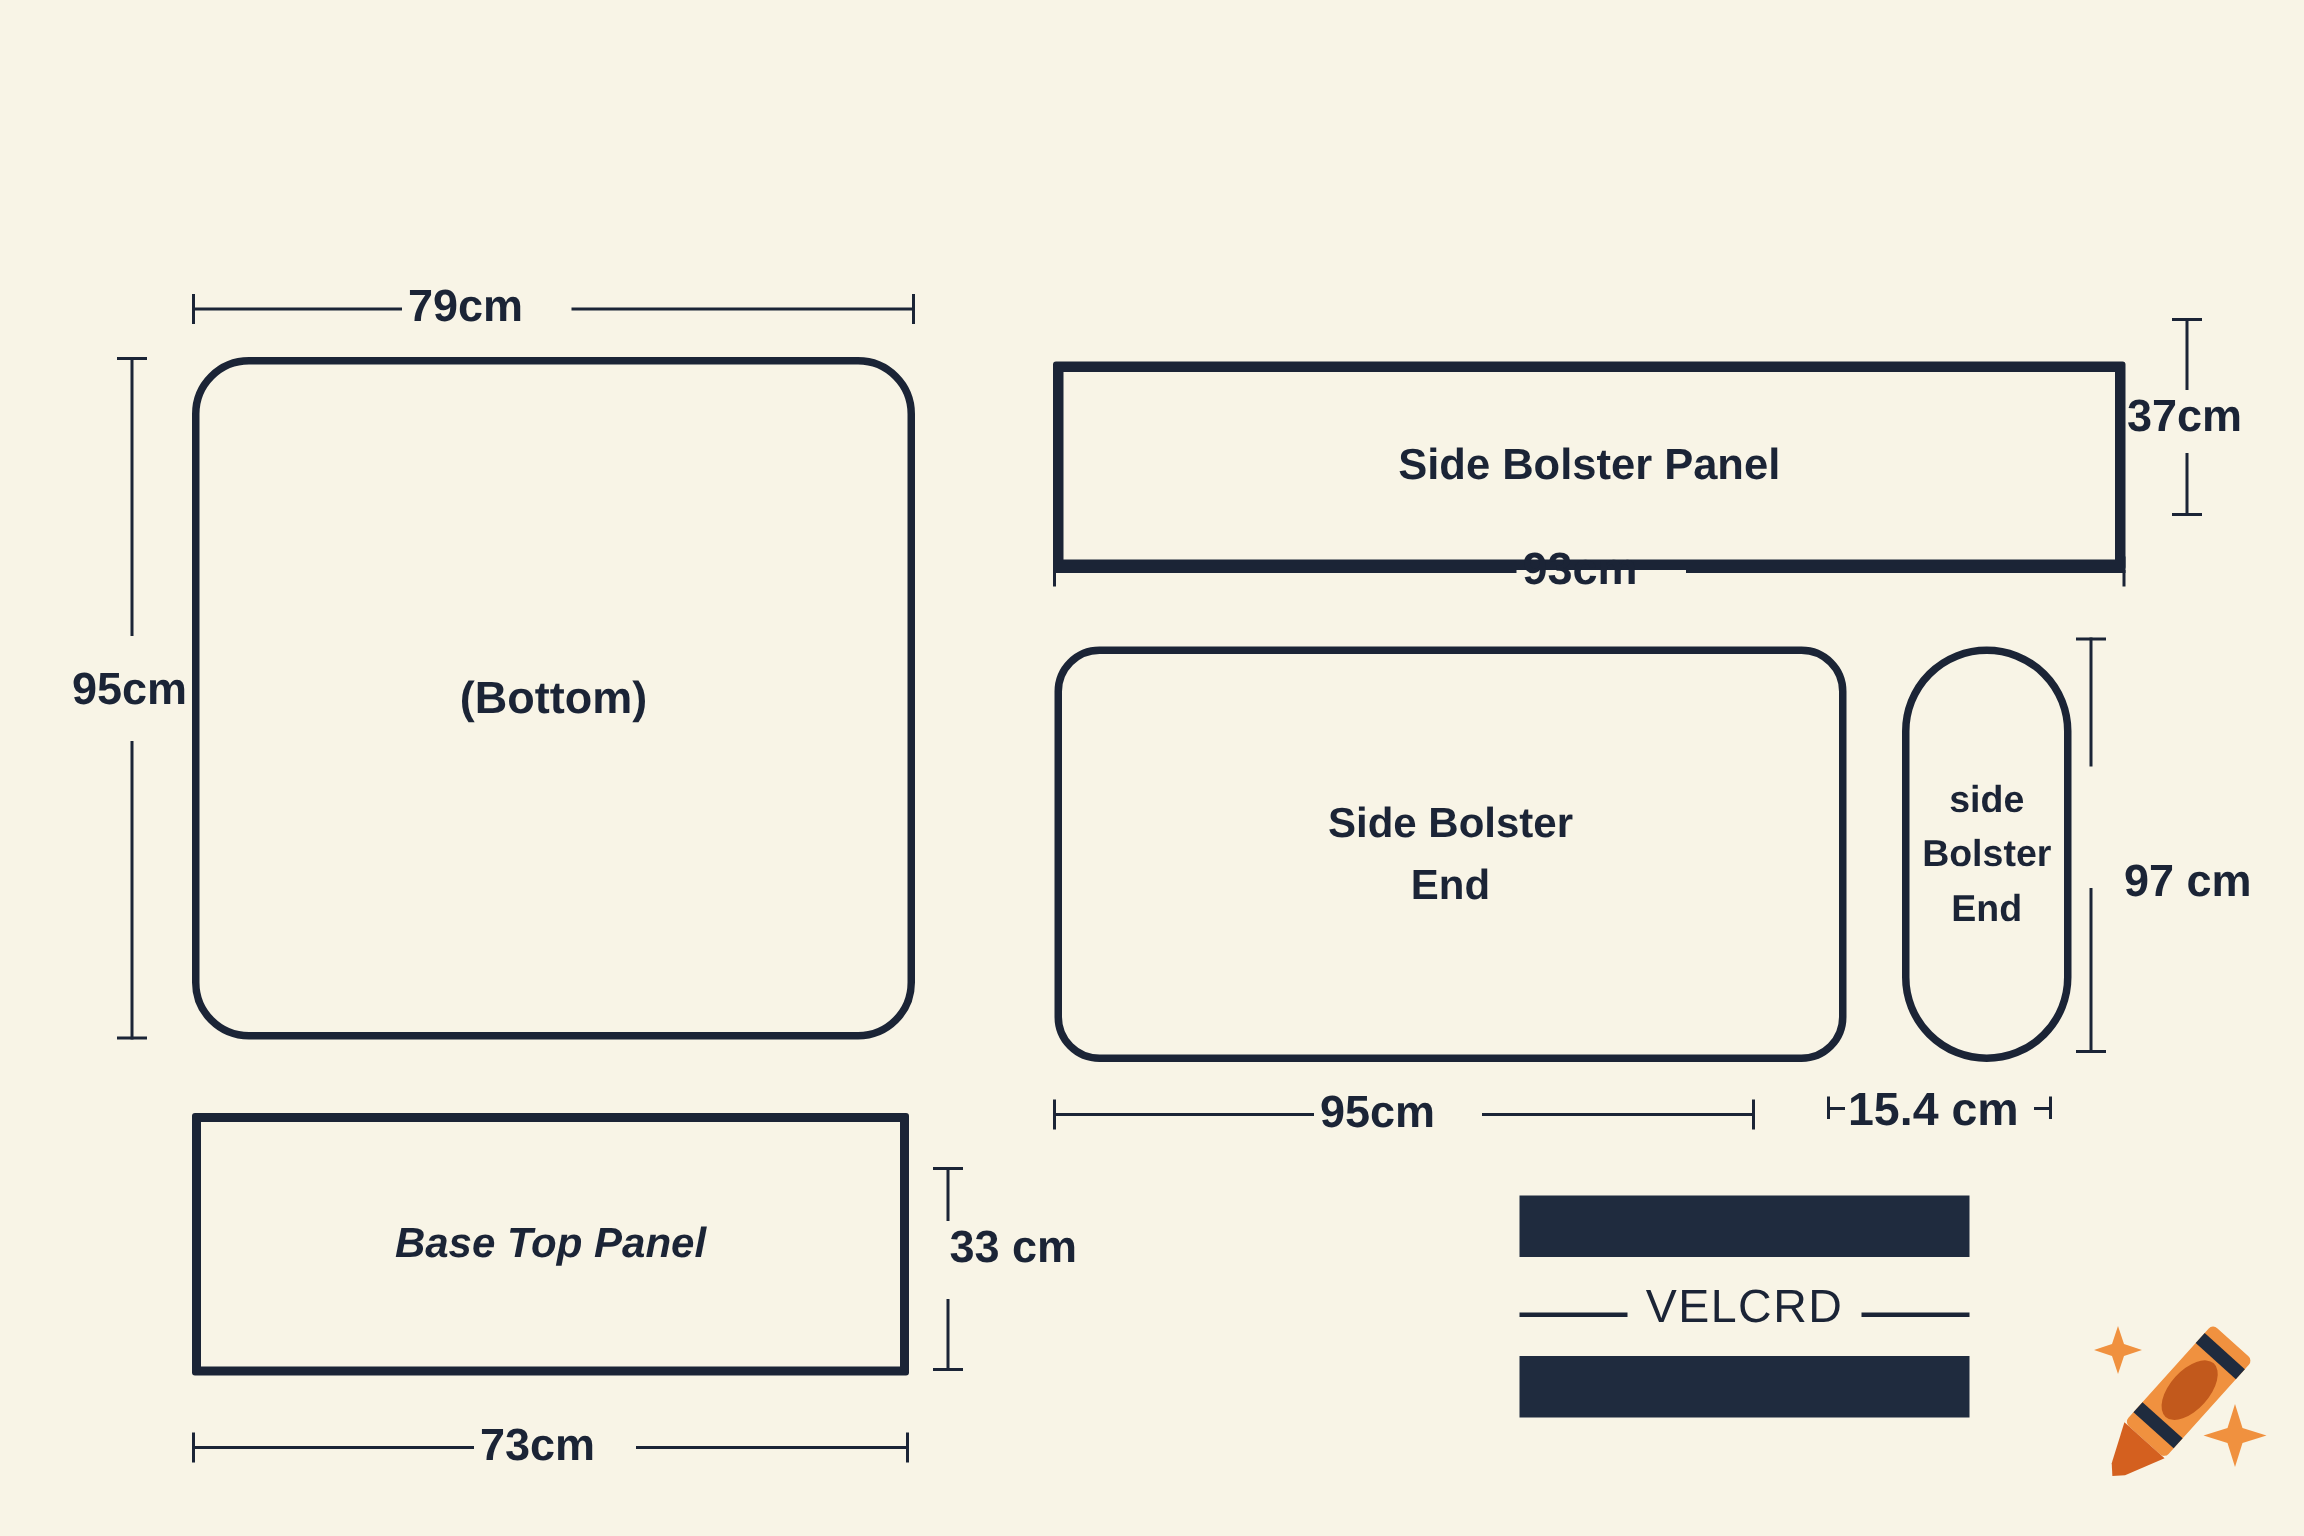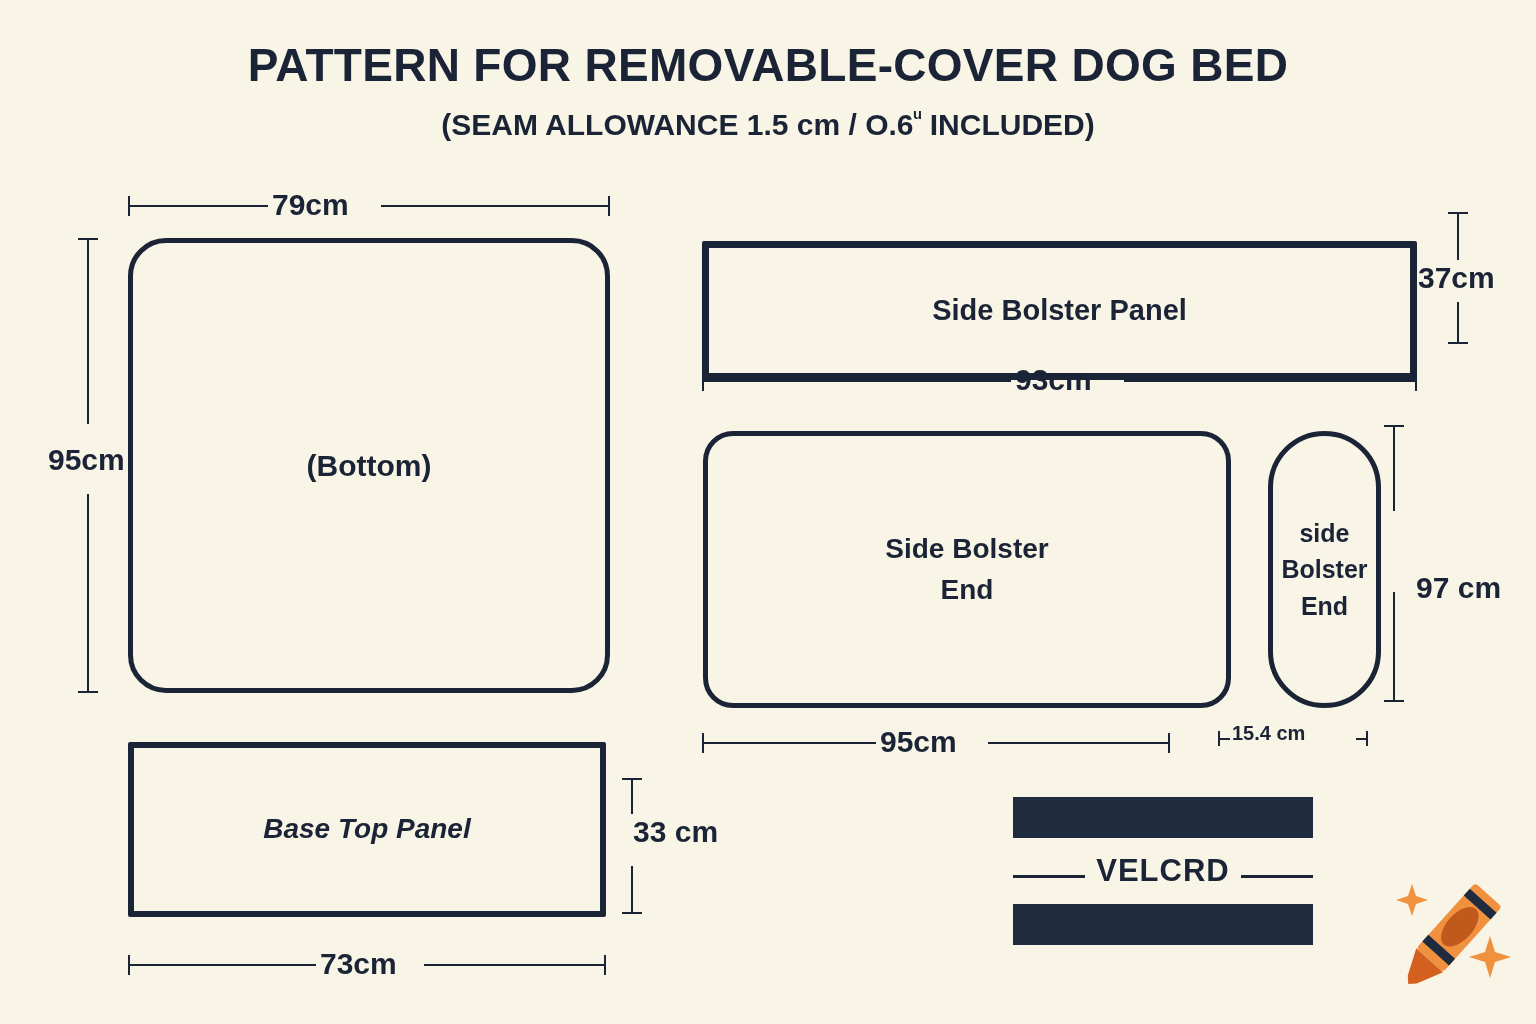--- a/index.html
+++ b/index.html
@@ -171,21 +171,21 @@
   }
   #velcro-strip-top { top: 0; }
   #velcro-strip-bottom { top: 107px; }
   #velcro-label {
     position: absolute;
     left: 0;
     top: 56px;
     width: 300px;
     text-align: center;
     font-size: 31px;
-    font-weight: bold;
+    font-weight: normal;
     letter-spacing: 1px;
     color: #1B2436;
   }
   .velcro-rule {
     position: absolute;
     top: 78px;
     height: 3px;
     background: #1B2436;
   }
   #velcro-rule-left { left: 1, left: 0px; width: 72px; }
@@ -198,22 +198,20 @@
     top: 862px;
     width: 146px;
     height: 146px;
   }
 </style>
 </head>
 <body>
 
 <div id="sheet">
 
-  <div class="title">PATTERN FOR REMOVABLE-COVER DOG BED</div>
-  <div class="subtitle"><span>(SEAM ALLOWANCE 1.5 cm / O.6</span><span class="sup">ᵘ</span><span> INCLUDED)</span></div>
 
   <div class="piece" id="main-base">
     <div class="plabel">
       <div>(Bottom)</div>
     </div>
   </div>
 
   <div class="cap-v" style="left:128px; top:196px;"></div>
   <div class="dimline-h" style="left:128px; top:205px; width:140px;"></div>
   <div class="dimlabel" style="left:272px; top:188px;">79cm</div>
@@ -264,21 +262,21 @@
   </div>
 
   <div class="cap-h" style="left:1384px; top:425px;"></div>
   <div class="dimline-v" style="left:1393px; top:425px; height:86px;"></div>
   <div class="dimlabel" style="left:1416px; top:543px;margin-top:28px;">97 cm</div>
   <div class="dimline-v" style="left:1393px; top:592px; height:110px;"></div>
   <div class="cap-h" style="left:1384px; top:700px;"></div>
 
   <div class="cap-v-sm" style="left:1218px; top:731px;"></div>
   <div class="cap-h-sm" style="left:1218px; top:738px; width:12px;"></div>
-  <div class="dimlabel" style="left:1232px; top:722px; font-size:20px;">15.4 cm</div>
+  <div class="dimlabel" style="left:1232px; top:722px; font-size:31px;">15.4 cm</div>
   <div class="cap-h-sm" style="left:1356px; top:738px; width:12px;"></div>
   <div class="cap-v-sm" style="left:1366px; top:731px;"></div>
 
   <div class="piece" id="base-top-panel">
     <div class="plabel">Base Top Panel</div>
   </div>
 
   <div class="cap-h" style="left:622px; top:778px;"></div>
   <div class="dimline-v" style="left:631px; top:778px; height:36px;"></div>
   <div class="dimlabel" style="left:633px; top:815px;">33 cm</div>

